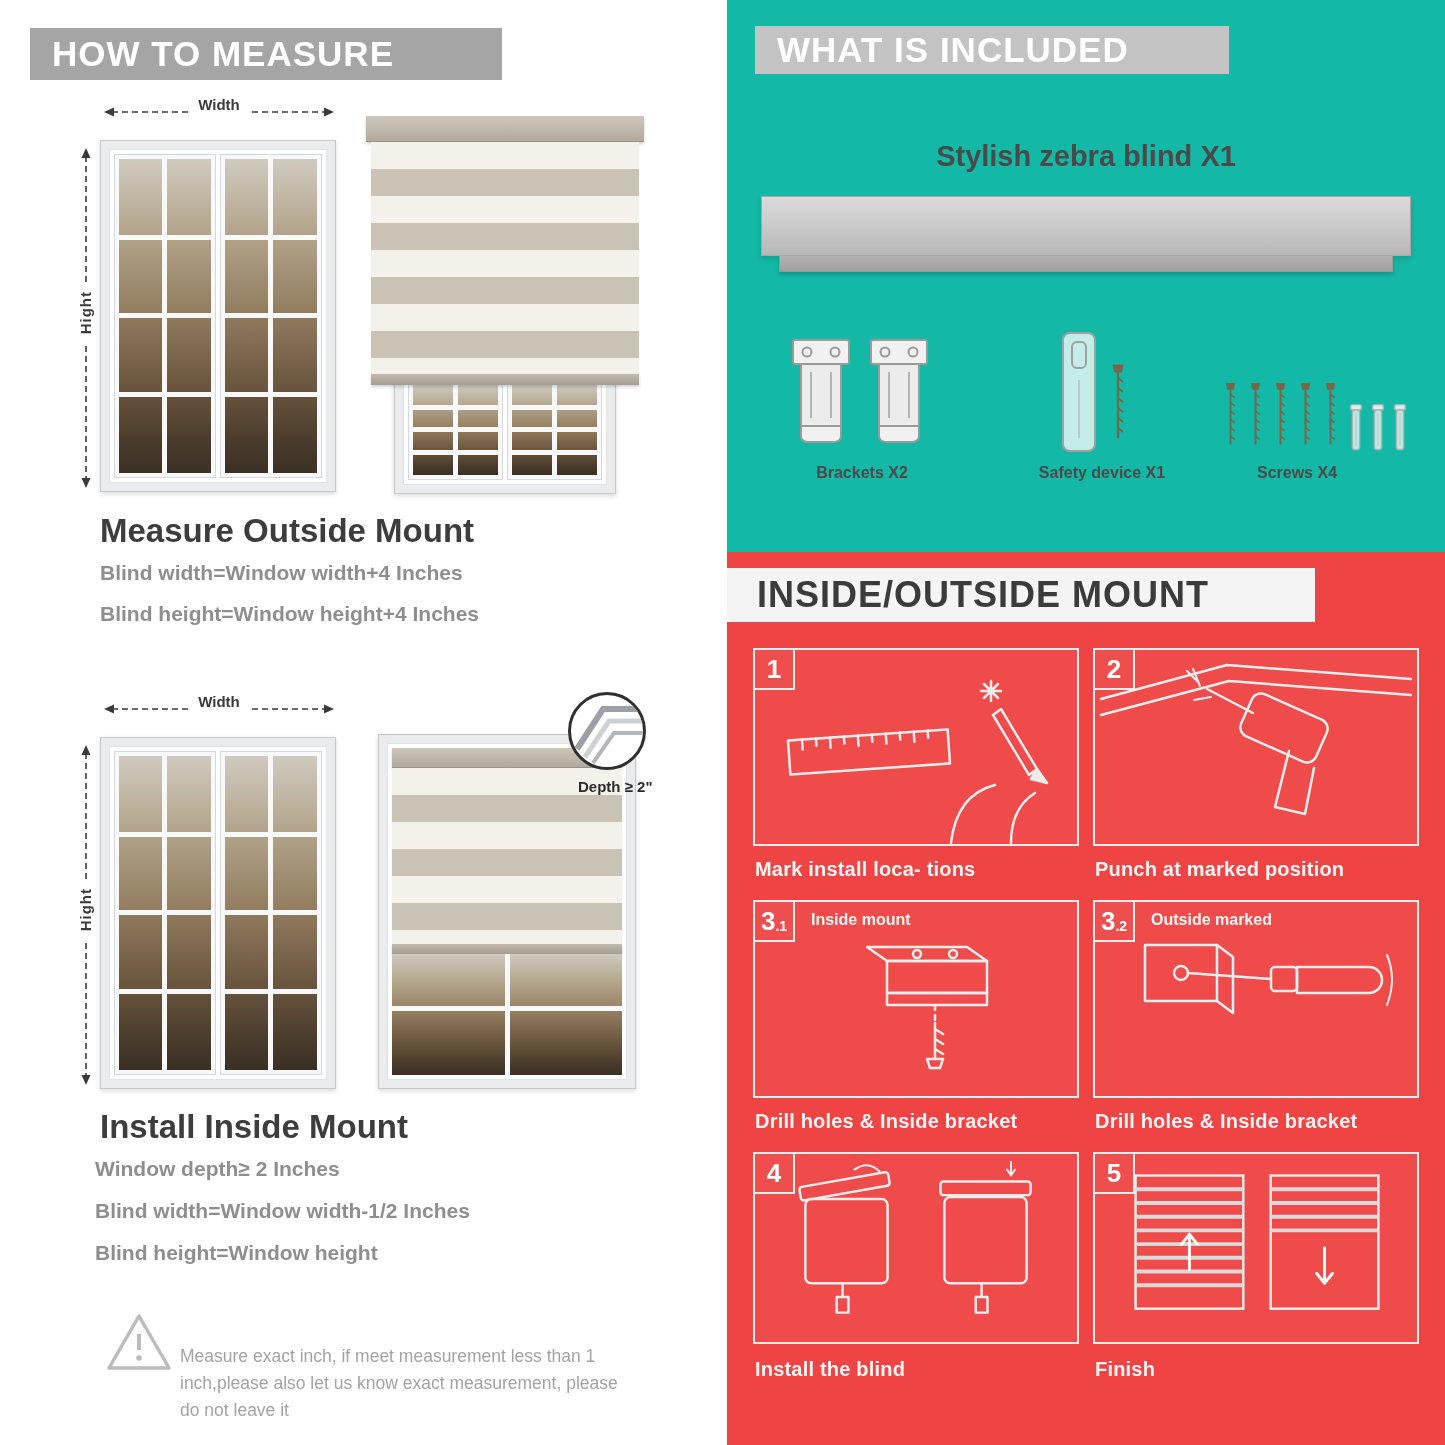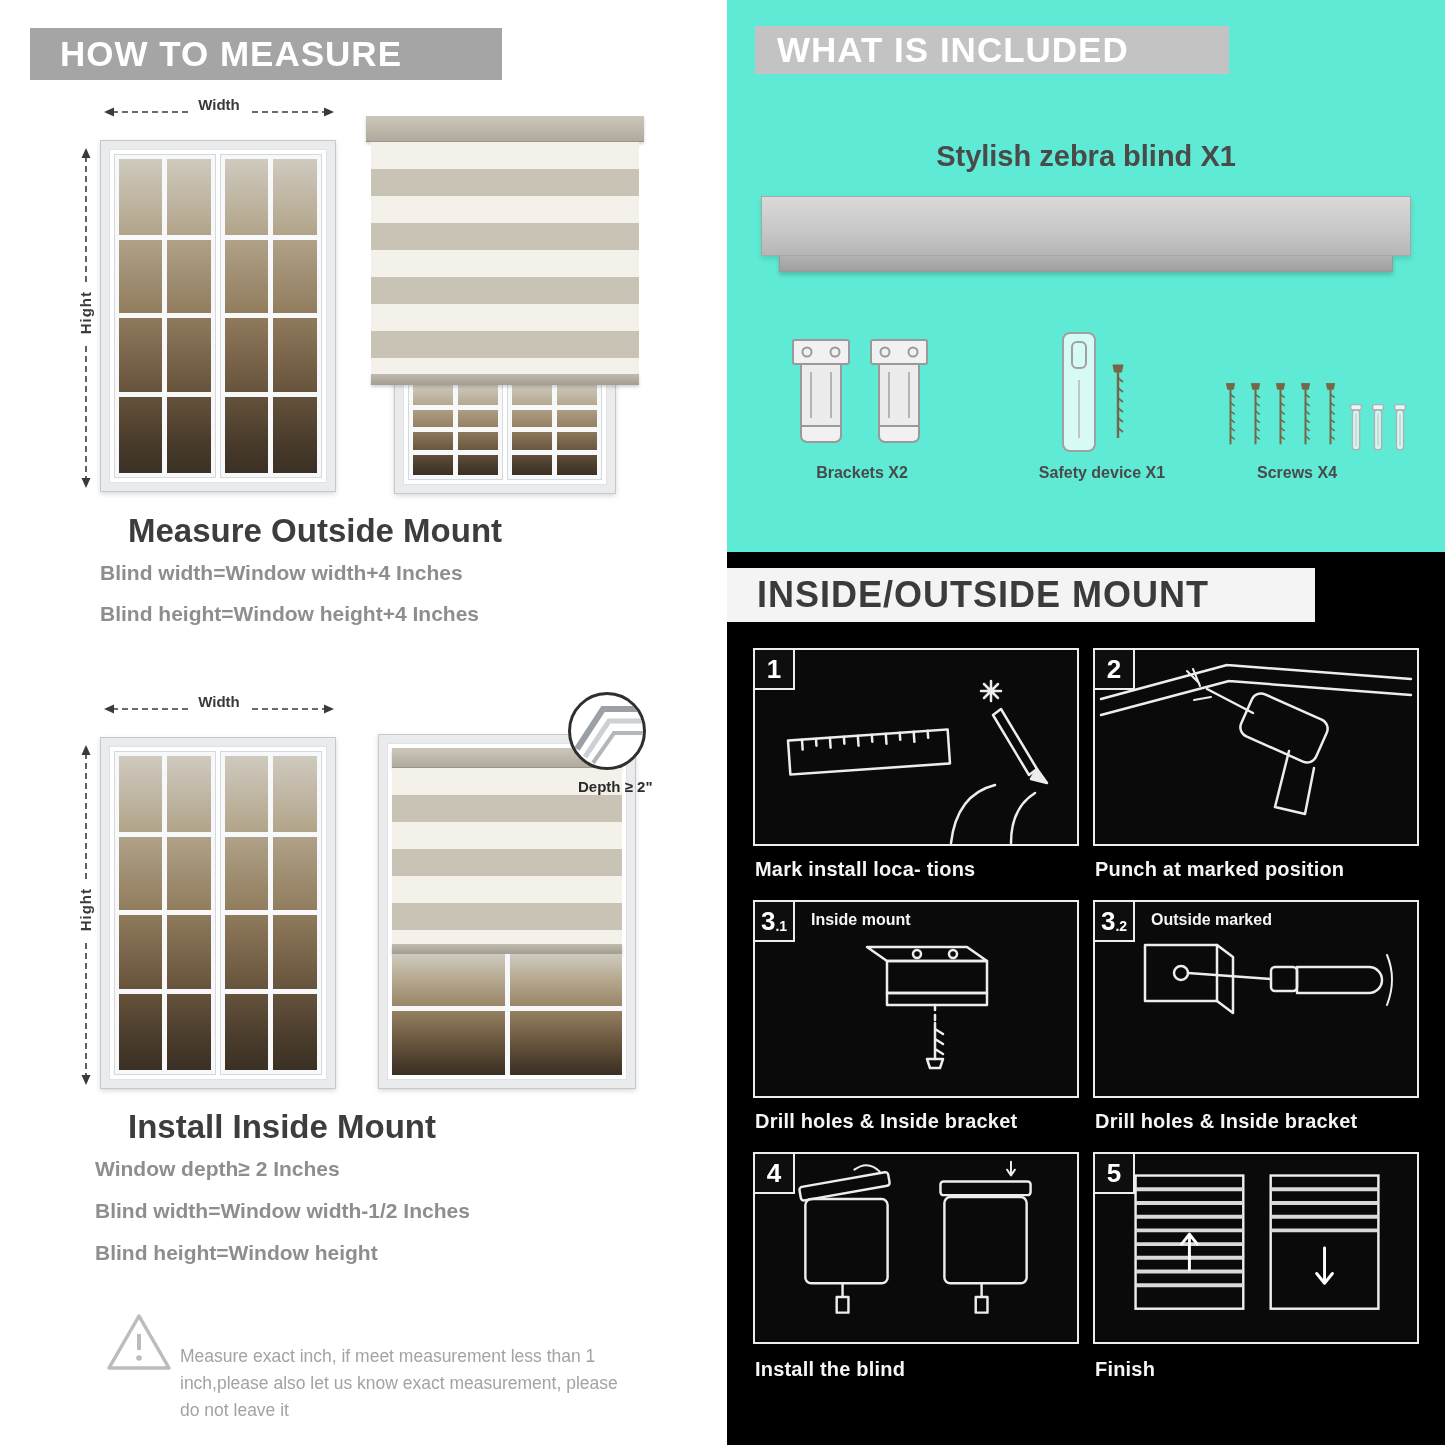--- a/index.html
+++ b/index.html
@@ -3,21 +3,21 @@
 <meta charset="utf-8">
 <style>
   * { margin:0; padding:0; box-sizing:border-box; }
   html,body { width:1445px; height:1445px; }
   body { position:relative; overflow:hidden; background:#ffffff; font-family:"Liberation Sans", sans-serif; }
   .abs { position:absolute; }
 
   
   .left-col { position:absolute; left:0; top:0; width:722px; height:1445px; background:#fff; }
   .howto-header { position:absolute; left:30px; top:28px; width:472px; height:52px; background:#a5a5a5;
-    color:#fff; font-size:35px; font-weight:bold; letter-spacing:1px; display:flex; align-items:center; padding-left:30px; }
+    color:#fff; font-size:35px; font-weight:bold; letter-spacing:1px; display:flex; align-items:center; padding-left:22px; }
 
   .winframe { position:absolute; background:#e9ebed; border:1px solid #c5c9cd; padding:8px; box-shadow:0 2px 5px rgba(0,0,0,0.15); }
   .winsash-wrap { width:100%; height:100%; background:#fff; border:1px solid #e0e3e6; padding:5px; display:flex; gap:6px; }
   .sash { position:relative; flex:1; border:4px solid #f7f8f9; outline:1px solid #d6d9dc; }
   .sash, .glass { background:linear-gradient(180deg,#cfcabf 0%,#b4a78e 22%,#937e60 48%,#6b573f 72%,#4a3c2c 90%,#3a3024 100%); }
   .sash::before { content:""; position:absolute; inset:0; background-image:
     linear-gradient(90deg,transparent calc(50% - 2.5px),#f7f8f9 calc(50% - 2.5px),#f7f8f9 calc(50% + 2.5px),transparent calc(50% + 2.5px)),
     linear-gradient(180deg,transparent calc(25% - 2.5px),#f7f8f9 calc(25% - 2.5px),#f7f8f9 calc(25% + 2.5px),transparent calc(25% + 2.5px)),
     linear-gradient(180deg,transparent calc(50% - 2.5px),#f7f8f9 calc(50% - 2.5px),#f7f8f9 calc(50% + 2.5px),transparent calc(50% + 2.5px)),
     linear-gradient(180deg,transparent calc(75% - 2.5px),#f7f8f9 calc(75% - 2.5px),#f7f8f9 calc(75% + 2.5px),transparent calc(75% + 2.5px)); }
@@ -39,37 +39,37 @@
     display:flex; flex-direction:column; }
   .blind-in-inner .r-cassette { height:20px; flex:none; }
   .blind-in-inner .r-zebra { height:176px; flex:none; }
   .blind-in-inner .r-rail { height:10px; flex:none; }
   .blind-in-inner .r-glass { flex:1; }
 
   .depth-circle { position:absolute; width:78px; height:78px; border:3px solid #2f2f2f; border-radius:50%; background:#fff;
     overflow:hidden; display:flex; align-items:center; justify-content:center; z-index:4; }
   .depth-label { position:absolute; font-size:15px; font-weight:bold; color:#2b2b2b; z-index:4; }
 
-  .sec-title { position:absolute; font-size:33px; font-weight:bold; color:#3d3d3d;margin-left:28px; }
+  .sec-title { position:absolute; font-size:33px; font-weight:bold; color:#3d3d3d; }
   .sec-line { position:absolute; font-size:21px; font-weight:bold; color:#8e8e8e; }
   .note { position:absolute; font-size:17.5px; color:#a3a3a3; line-height:1.55;margin-top:41px; }
 
   
-  .right-top { position:absolute; left:727px; top:0; width:718px; height:636px; background:#5eead4; }
+  .right-top { position:absolute; left:727px; top:0; width:718px; height:636px; background:#14b8a6; }
   .included-header { position:absolute; left:28px; top:26px; width:474px; height:48px; background:#c3c3c3;
     color:#fff; font-size:35px; font-weight:bold; letter-spacing:1px; display:flex; align-items:center; padding-left:22px; }
   .product-label { position:absolute; left:0; right:0; top:140px; text-align:center; font-size:29px; font-weight:bold; color:#4a4a4a; }
   .headrail { position:absolute; left:34px; top:196px; width:650px; height:60px;
     background:linear-gradient(180deg,#dadada 0%,#c8c8c8 55%,#b6b6b6 100%); border:1px solid #a8a8a8; box-shadow:0 3px 5px rgba(0,0,0,0.12); }
   .headrail-lip { position:absolute; left:52px; top:256px; width:614px; height:16px;
     background:linear-gradient(180deg,#b2b2b2,#9f9f9f); border:1px solid #999; border-top:none; box-shadow:0 3px 4px rgba(0,0,0,0.18); }
   .item-label { position:absolute; text-align:center; font-size:16px; font-weight:bold; color:#4a4a4a; }
 
   
-  .right-bottom { position:absolute; left:727px; top:552px; width:718px; height:893px; background:#000000; }
+  .right-bottom { position:absolute; left:727px; top:552px; width:718px; height:893px; background:#ef4444; }
   .mount-header { position:absolute; left:0; top:16px; width:588px; height:54px; background:#f4f4f4;
     color:#3b3b3b; font-size:36px; font-weight:bold; letter-spacing:1px; display:flex; align-items:center; padding-left:30px; }
   .step-box { position:absolute; border:2px solid #ededed; background:rgba(255,255,255,0.04); }
   .step-art { position:absolute; inset:0; width:100%; height:100%; }
   .step-num-box { position:absolute; left:0; top:0; min-width:40px; height:40px; padding:0 6px;
     border-right:2px solid #ededed; border-bottom:2px solid #ededed; display:flex; align-items:center; justify-content:center;
     color:#fff; font-size:26px; font-weight:bold; background:rgba(255,255,255,0.02); z-index:2; }
   .step-sub { font-size:14px; font-weight:bold; align-self:flex-end; margin-bottom:6px; }
   .step-title { position:absolute; left:56px; top:9px; color:#f5f5f5; font-size:16px; font-weight:bold; z-index:2; }
   .step-caption { position:absolute; color:#f5f5f5; font-size:20px; font-weight:bold; letter-spacing:0.2px; }

